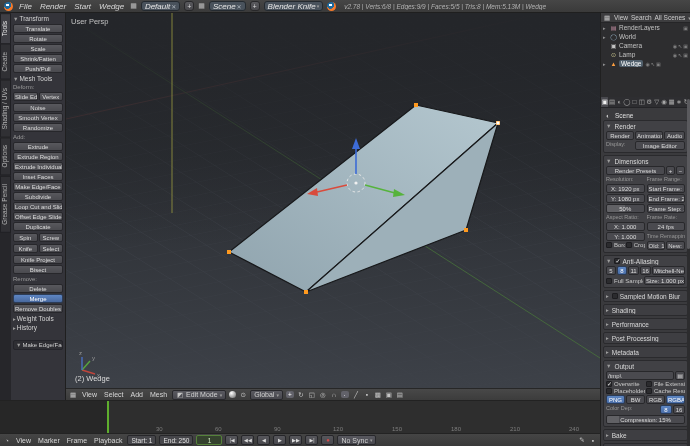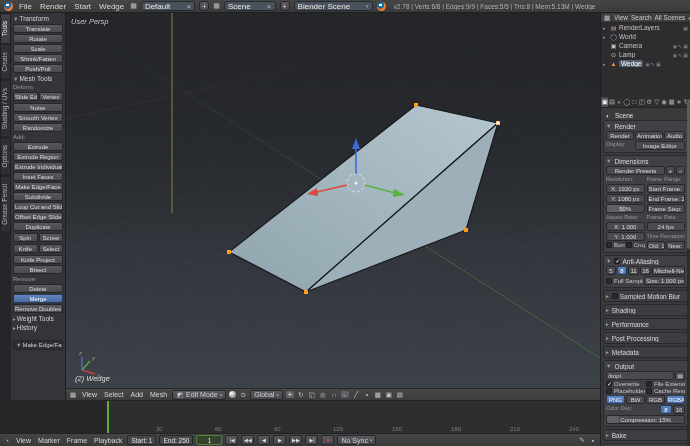--- a/index.html
+++ b/index.html
@@ -2,26 +2,26 @@
 <html><head>
 <meta charset="utf-8">
 <style>
   *{margin:0;padding:0;box-sizing:border-box;}
   html,body{width:690px;height:446px;overflow:hidden;background:#1d1d1d;}
   .app{position:relative;width:690px;height:446px;background:#2b2b2b;
        font-family:"Liberation Sans","DejaVu Sans",sans-serif;font-size:8px;color:#c8c8c8;overflow:hidden;}
 
   
   .topbar{position:absolute;left:0;top:0;width:690px;height:13px;background:linear-gradient(#464646,#3a3a3a);
-          border-bottom:1px solid #1f1f1f;display:flex;align-items:center;gap:4px;padding:0 4px;z-index:5;}
+          border-bottom:1px solid #1f1f1f;display:flex;align-items:center;gap:4px;padding:0 4px;z-index:5;font-style:italic;}
   .menu{padding:0 2px;color:#d8d8d8;white-space:nowrap;}
   .blogo{width:9px;height:9px;border-radius:50%;flex:0 0 auto;
          background:radial-gradient(circle at 38% 34%,#ffffff 0 16%,#1d6a9e 17% 44%,#f5792a 45% 100%);}
   .hicon{color:#b9b9b9;font-size:7px;}
-  .idfield{display:flex;align-items:center;gap:16px;height:10px;background:#49525c;border:1px solid #242a30;
+  .idfield{display:flex;align-items:center;gap:1px;height:10px;background:#49525c;border:1px solid #242a30;
            border-radius:3px;padding:0 3px;color:#e6e6e6;white-space:nowrap;}
   .idfield .xic{color:#aeb6bd;font-size:6px;}
   .pbtn{height:10px;min-width:10px;background:linear-gradient(#5a5a5e,#48484c);border:1px solid #28282a;
         border-radius:3px;text-align:center;line-height:9px;font-size:7px;color:#ddd;}
   .stats{color:#b2b2b2;font-size:6.5px;margin-left:4px;white-space:nowrap;overflow:hidden;}
 
   
   .tooltabs{position:absolute;left:0;top:13px;width:11px;height:387px;background:#26262a;display:flex;flex-direction:column;}
   .vtab{writing-mode:vertical-rl;transform:rotate(180deg);font-size:6.5px;color:#b5b5b5;background:#303034;
         border:1px solid #202024;padding:7px 0;text-align:center;width:11px;}
@@ -36,21 +36,21 @@
         border:1px solid #27272b;border-radius:2px;color:#dedede;text-align:center;overflow:hidden;
         white-space:nowrap;margin:1px 0;padding:0 1px;}
   .tbtn.blue{background:linear-gradient(#5e86c4,#49699e);border-color:#2c3c56;color:#fff;}
   .sublabel{font-size:6px;color:#9a9a9a;height:8px;line-height:8px;}
   .half{display:flex;gap:1px;} .half .tbtn{flex:1;min-width:0;}
   .ophdr{margin-top:8px;background:#2e2e33;border:1px solid #24242a;border-radius:2px;font-size:6px;
          color:#cfcfcf;height:10px;line-height:9px;padding:0 2px;white-space:nowrap;overflow:hidden;}
 
   
   .viewport{position:absolute;left:66px;top:13px;width:534px;height:375px;overflow:hidden;
-            background:linear-gradient(#24262a 0%,#2c2f34 40%,#3d4148 100%);font-style:italic;}
+            background:linear-gradient(#24262a 0%,#2c2f34 40%,#3d4148 100%);}
   .vp-label{position:absolute;left:5px;top:4px;font-size:7.5px;color:#c2c2c2;z-index:2;}
   .vp-obj{position:absolute;left:9px;bottom:5px;font-size:7.5px;color:#dcdcdc;z-index:2;}
   .vp-svg{position:absolute;left:0;top:0;}
 
   
   .vph{position:absolute;left:66px;top:388px;width:534px;height:12px;background:linear-gradient(#484848,#3c3c3c);
        border-top:1px solid #272727;display:flex;align-items:center;gap:3px;padding:0 3px;font-size:7px;color:#d2d2d2;z-index:4;}
   .vbtn{display:flex;align-items:center;gap:2px;height:10px;background:linear-gradient(#595960,#47474d);
         border:1px solid #28282c;border-radius:2px;padding:0 3px;white-space:nowrap;}
   .vicon{min-width:8px;text-align:center;color:#c6c6c6;font-size:6.5px;}
@@ -128,21 +128,21 @@
       <span class="xic">✕</span>
     </span>
     <span class="pbtn">+</span>
     <span class="hicon">▦</span>
     <span class="idfield">
       <span>Scene</span>
       <span class="xic">✕</span>
     </span>
     <span class="pbtn">+</span>
     <span class="idfield">
-      <span>Blender Scene</span>
+      <span>Blender Knife</span>
       <span class="dd">▾</span>
     </span>
     <span class="blogo"></span>
     <span class="stats">v2.78 | Verts:6/8 | Edges:9/9 | Faces:5/5 | Tris:8 | Mem:5.13M | Wedge</span>
   </div>
 
   <div class="tooltabs">
     <div class="vtab active">Tools</div>
     <div class="vtab">Create</div>
     <div class="vtab">Shading / UVs</div>

